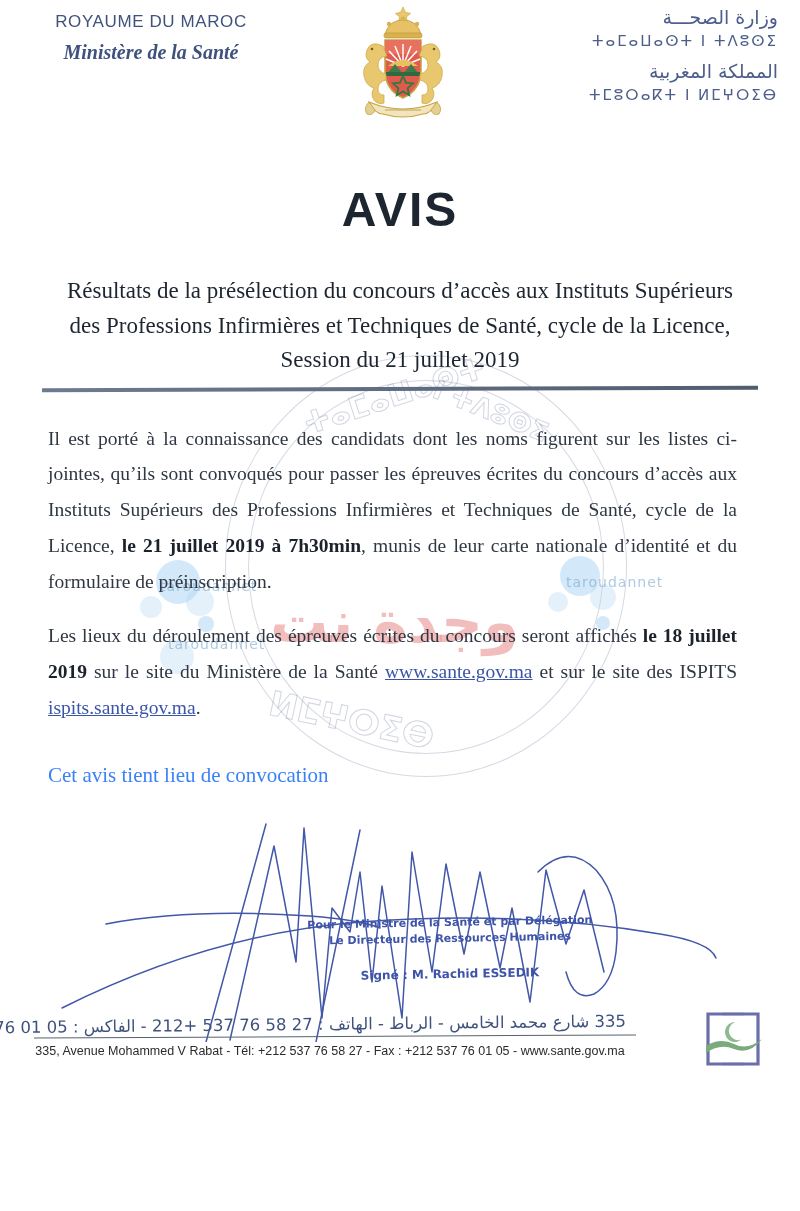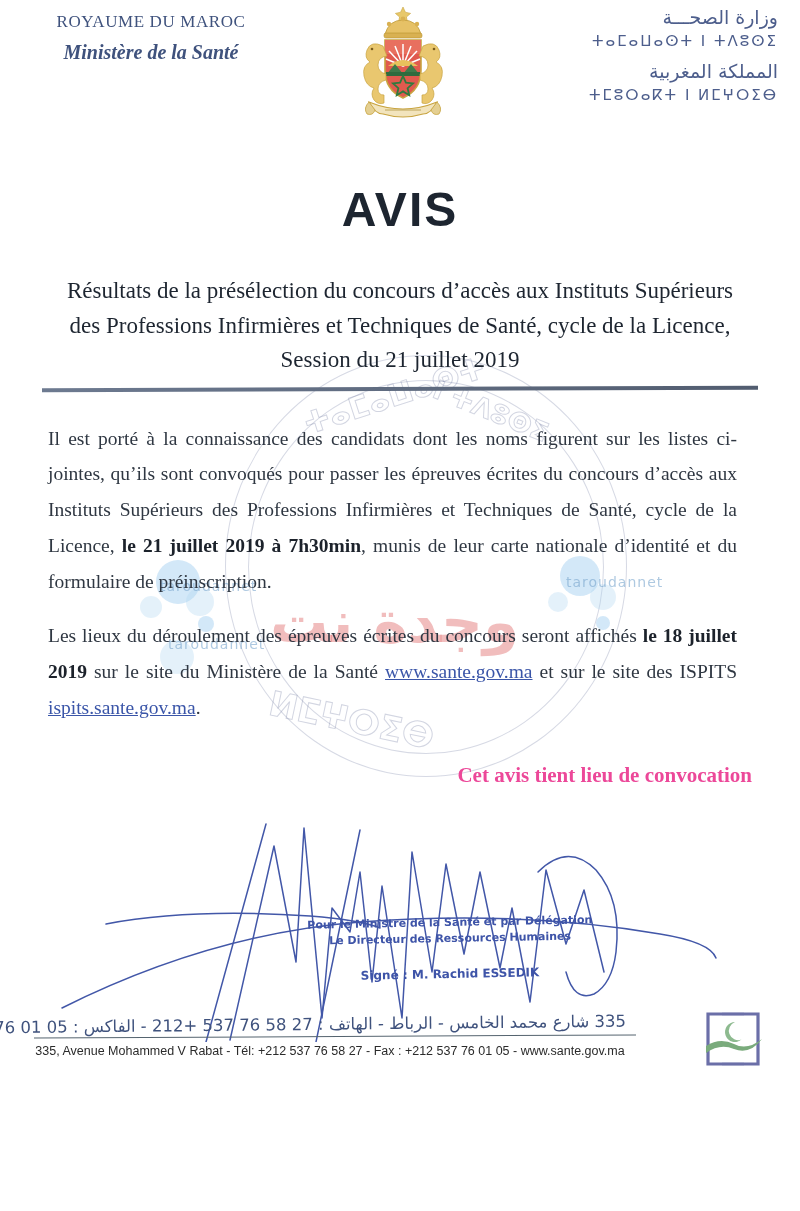--- a/index.html
+++ b/index.html
@@ -77,21 +77,21 @@
     position: absolute;
     left: 26px;
     top: 12px;
     color: #3f527d;
     text-align: center;
     width: 250px;
   }
   .head-left .line1 {
     font-size: 17px;
     letter-spacing: 0.6px;
-    font-family: Liberation Serif, serif;
+    font-family: Liberation Sans, sans-serif;
   }
   .head-left .line2 {
     font-size: 20px;
     font-weight: bold;
     font-style: italic;
     margin-top: 9px;
   }
   .head-right {
     position: absolute;
     right: 22px;
@@ -158,24 +158,24 @@
     color: #2f3742;
   }
   #body-text p { margin: 0 15px 18px 0; }
   #body-text b { font-weight: bold; color: #1c222b; }
   .doclink {
     color: #3a55a8;
     text-decoration: underline;
   }
   #convocation {
     margin: 30px 0 0 0;
-    text-align: right;
+    text-align: left;
     font-size: 21px;
-    font-weight: bold;
-    color: #ec4899;
+    font-weight: normal;
+    color: #3b82f6;
     position: relative;
   }
 
   
   #signature-area {
     position: relative;
     height: 260px;
     margin-top: 18px;
   }
   #signature-scribble {

